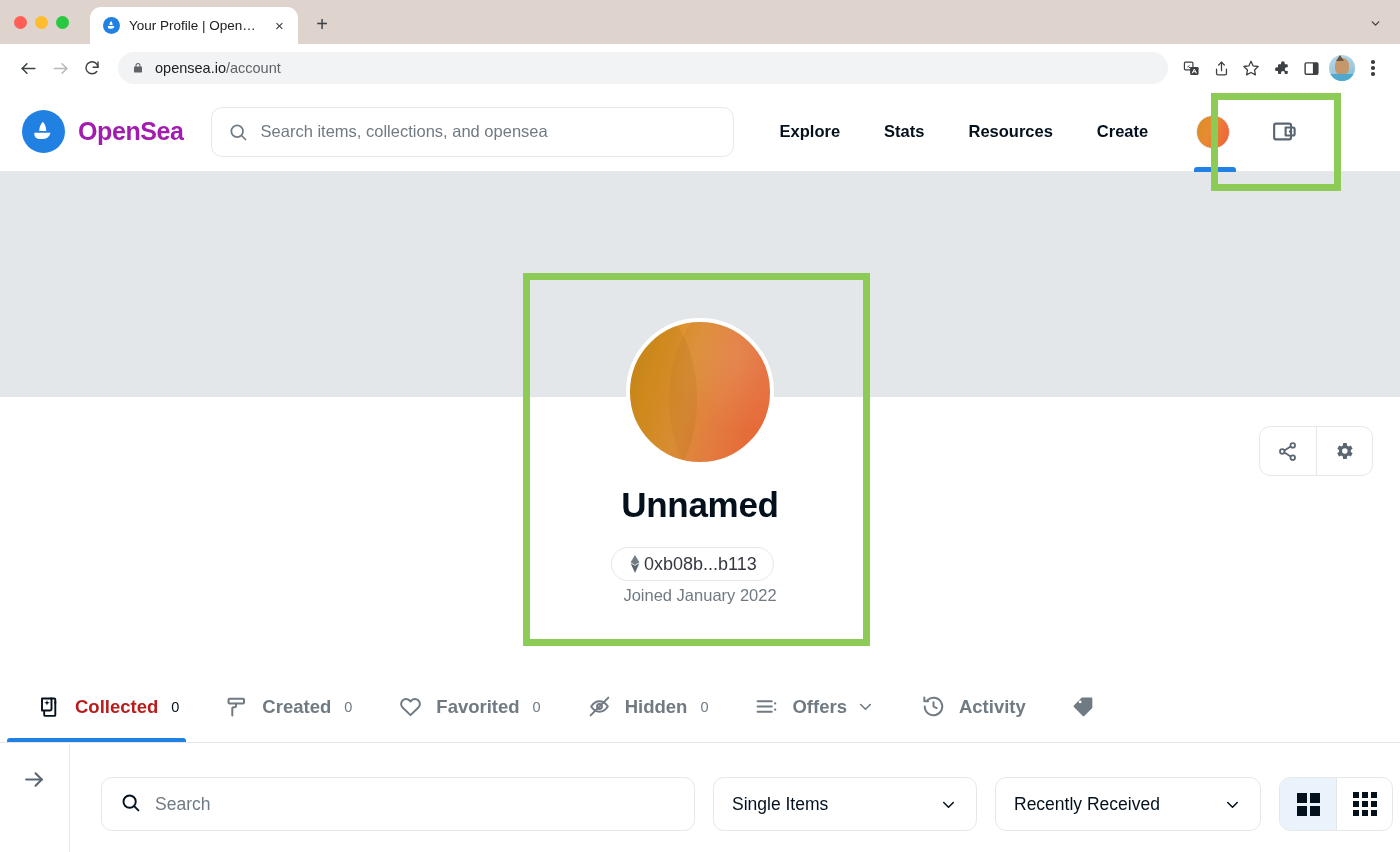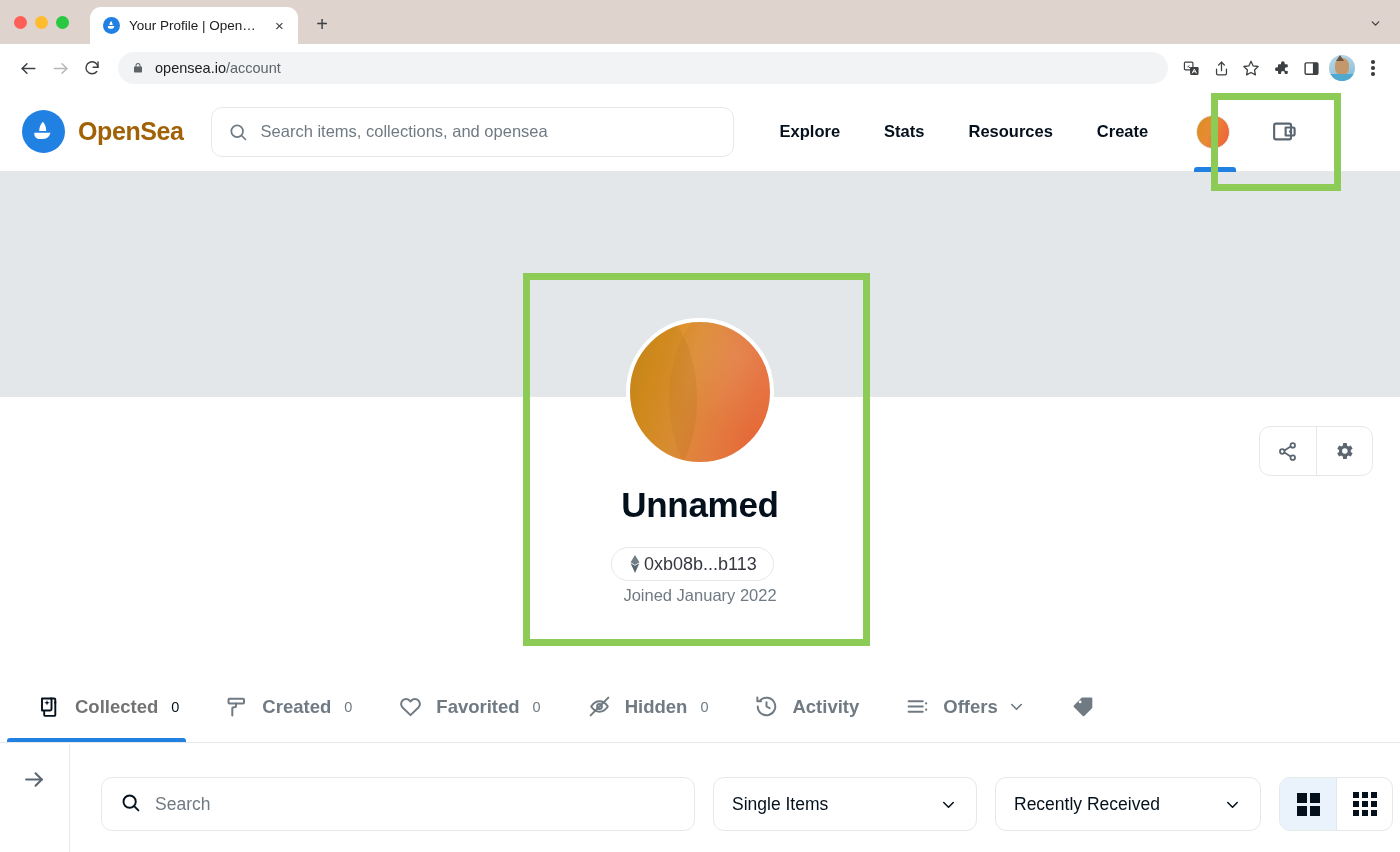--- a/index.html
+++ b/index.html
@@ -117,21 +117,21 @@
     border-bottom: 1px solid #e5e8eb;
     display: flex; align-items: center;
     padding: 0 24px 0 22px;
   }
   .logo { display: flex; align-items: center; gap: 13px; flex: none; }
   .logo-mark {
     width: 43px; height: 43px; border-radius: 50%;
     background: #2081e2;
     display: flex; align-items: center; justify-content: center;
   }
-  .logo-text { font-size: 25px; font-weight: 700; color: #a16207; letter-spacing: -0.4px; }
+  .logo-text { font-size: 25px; font-weight: 700; color: #a21caf; letter-spacing: -0.4px; }
   .os-search {
     width: 523px; height: 50px; margin-left: 27px;
     border: 1px solid #e5e8eb; border-radius: 11px;
     display: flex; align-items: center; gap: 13px;
     padding: 0 16px;
     flex: none;
   }
   .os-search .mag { color: #707a83; display: flex; }
   .os-search .ph { font-size: 16.5px; color: #707a83; }
   .os-nav { display: flex; align-items: center; margin-left: 24px; }
@@ -236,21 +236,21 @@
   }
   .os-tab {
     display: flex; align-items: center; gap: 13px;
     height: 72px; padding-right: 46px;
     position: relative; white-space: nowrap;
   }
   .os-tab .ic { color: #707a83; display: flex; align-items: center; }
   .os-tab .lb { font-size: 18.5px; font-weight: 600; color: #707a83; }
   .os-tab .ct { font-size: 14.5px; color: #707a83; }
   .os-tab.active .ic { color: #04111d; }
-  .os-tab.active .lb { color: #737373; font-weight: 700; }
+  .os-tab.active .lb { color: #b91c1c; font-weight: 700; }
   .os-tab.active .ct { color: #04111d; }
   .os-tab.active:after {
     content: ""; position: absolute; left: -31px; right: 39px; bottom: 0;
     height: 5px; background: #2081e2; border-radius: 3px 3px 0 0;
   }
   .os-tab .chev { color: #707a83; display: flex; margin-left: -4px; }
 
   
   .filterbar {
     position: absolute; left: 0; top: 744px; width: 1400px; height: 108px;
@@ -511,44 +511,44 @@
             <path d="M4 12s3.2-5 8-5 8 5 8 5-3.2 5-8 5-8-5-8-5z"></path>
             <circle cx="12" cy="12" r="2.3"></circle>
             <line x1="3.5" y1="20.5" x2="20.5" y2="3.5"></line>
           </svg>
       </span>
       <span class="lb">Hidden</span>
       <span class="ct">0</span>
     </div>
     <div class="os-tab">
       <span class="ic">
-        <svg width="25" height="25" viewBox="0 0 24 24" fill="none" stroke="currentColor" stroke-width="1.9" stroke-linecap="round" stroke-linejoin="round">
-            <path d="M3.6 12a8.4 8.4 0 1 0 2.5-6"></path>
-            <polyline points="3.2 3.4 3.2 7 6.8 7"></polyline>
-            <polyline points="12 7.8 12 12 15 13.6"></polyline>
-          </svg>
-      </span>
-      <span class="lb">Activity</span>
-    </div>
-    <div class="os-tab">
-      <span class="ic">
         <svg width="25" height="25" viewBox="0 0 24 24" fill="none" stroke="currentColor" stroke-width="2" stroke-linecap="round">
             <line x1="3.5" y1="7" x2="17" y2="7"></line>
             <line x1="3.5" y1="12" x2="17" y2="12"></line>
             <line x1="3.5" y1="17" x2="17" y2="17"></line>
             <circle cx="20.3" cy="9" r="1.1" fill="currentColor" stroke="none"></circle>
             <circle cx="20.3" cy="15" r="1.1" fill="currentColor" stroke="none"></circle>
           </svg>
       </span>
       <span class="lb">Offers</span>
       <span class="chev">
         <svg width="19" height="19" viewBox="0 0 24 24" fill="none" stroke="currentColor" stroke-width="2.1" stroke-linecap="round" stroke-linejoin="round">
             <polyline points="6 9.5 12 15.5 18 9.5"></polyline>
           </svg>
       </span>
+    </div>
+    <div class="os-tab">
+      <span class="ic">
+        <svg width="25" height="25" viewBox="0 0 24 24" fill="none" stroke="currentColor" stroke-width="1.9" stroke-linecap="round" stroke-linejoin="round">
+            <path d="M3.6 12a8.4 8.4 0 1 0 2.5-6"></path>
+            <polyline points="3.2 3.4 3.2 7 6.8 7"></polyline>
+            <polyline points="12 7.8 12 12 15 13.6"></polyline>
+          </svg>
+      </span>
+      <span class="lb">Activity</span>
     </div>
     <div class="os-tab">
       <span class="ic">
         <svg width="25" height="25" viewBox="0 0 24 24" fill="currentColor">
             <path d="M11.4 3.3H20a1 1 0 0 1 1 1v8.6a1 1 0 0 1-.3.7l-7.4 7.4a1 1 0 0 1-1.4 0l-8.6-8.6a1 1 0 0 1 0-1.4l7.4-7.4a1 1 0 0 1 .7-.3z" transform="translate(-1.5,0)"></path>
             <circle cx="7.8" cy="7.6" r="1.35" fill="#fff"></circle>
           </svg>
       </span>
     </div>
   </div>

